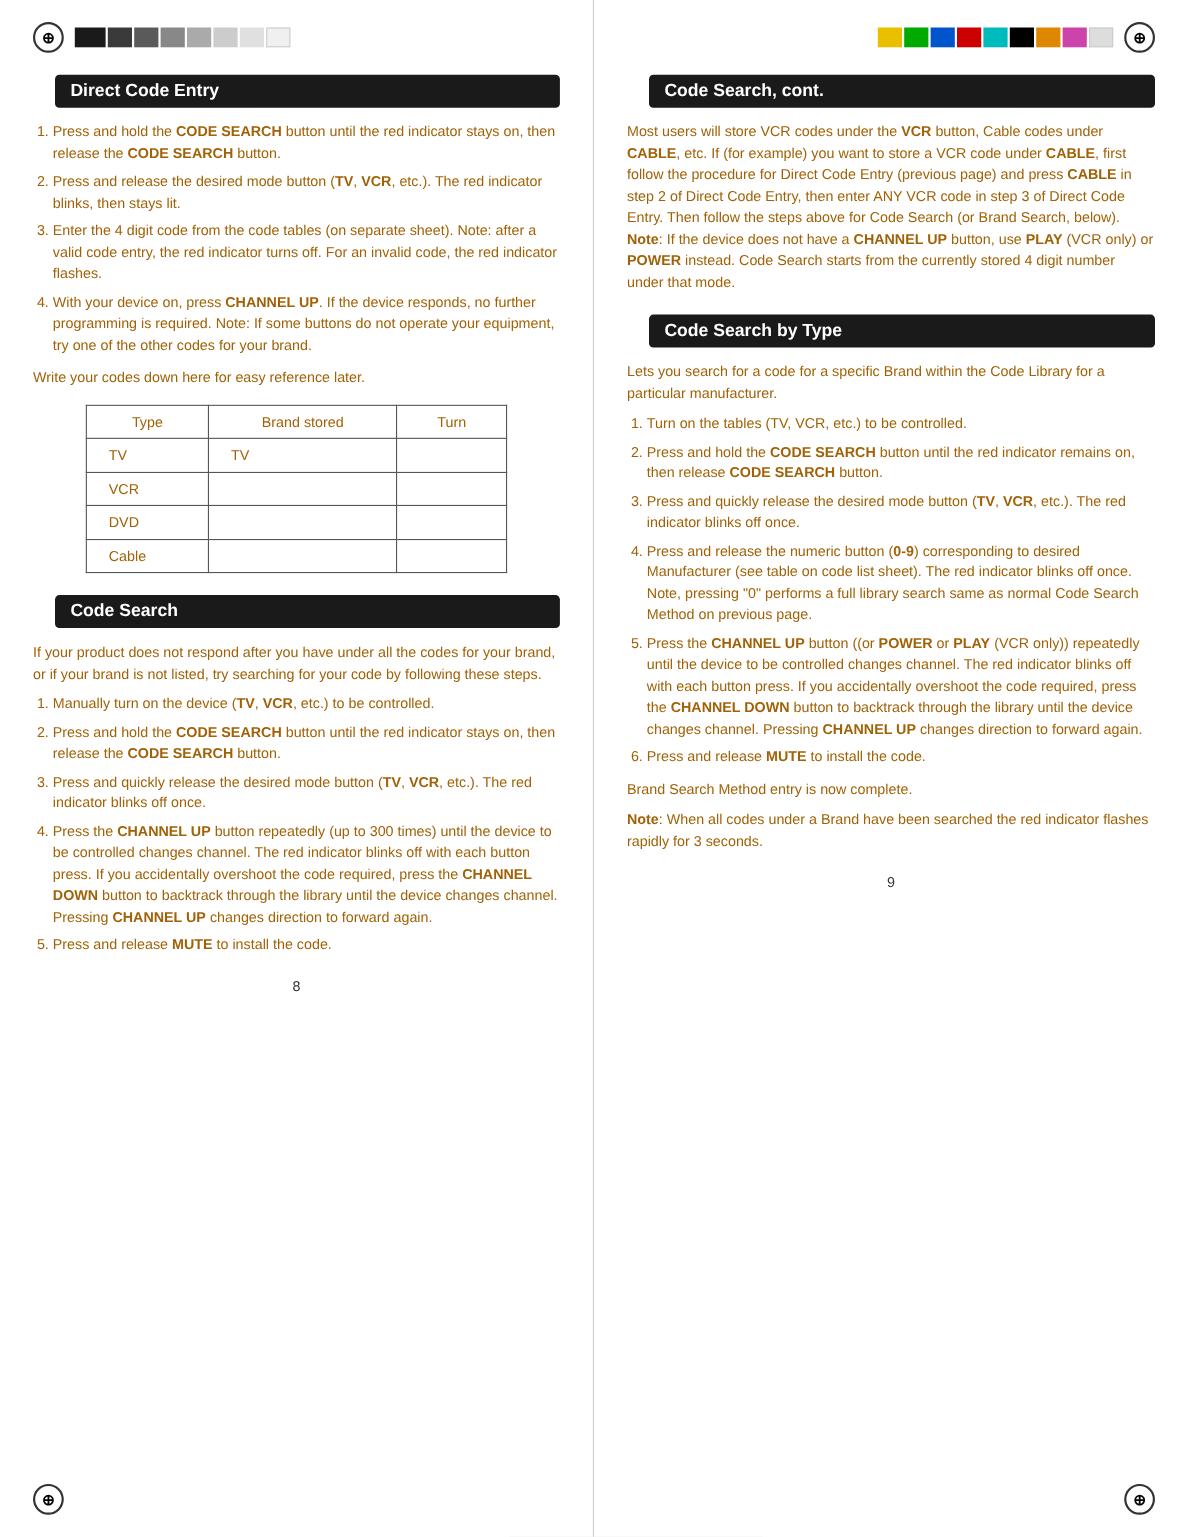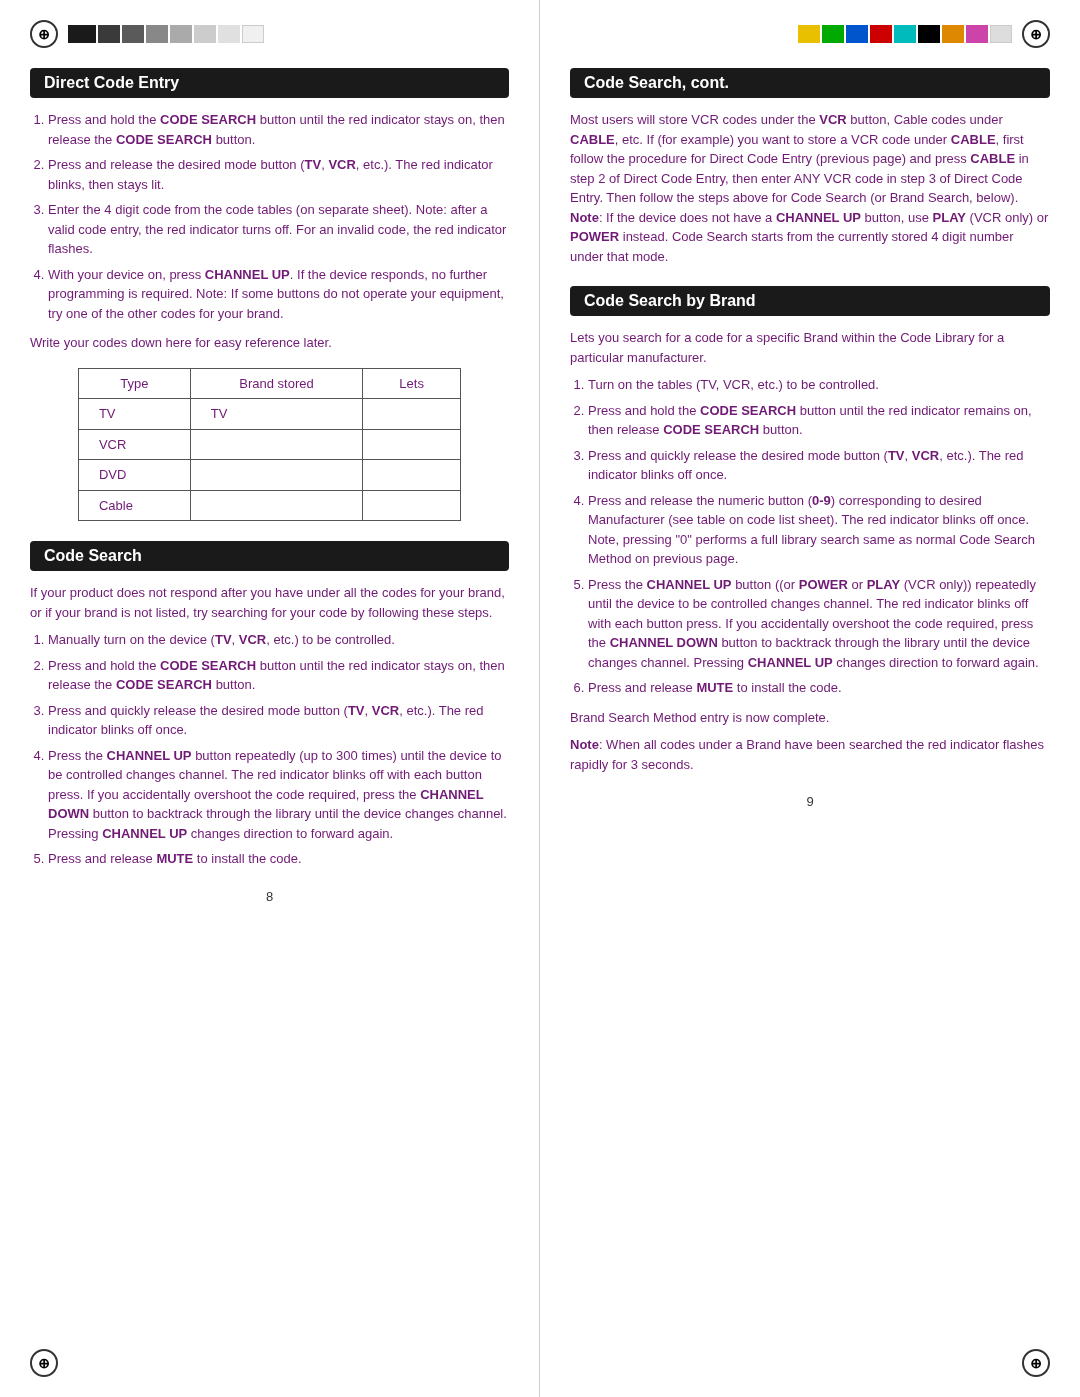--- a/index.html
+++ b/index.html
@@ -42,26 +42,27 @@
     }
 
     .section-header {
       background: #1a1a1a;
       color: white;
       padding: 6px 14px;
       font-size: 16px;
       font-weight: bold;
       border-radius: 4px;
       margin-bottom: 12px;
+      margin-left: 20px;
     }
 
     .section-content {
       font-size: 13px;
       line-height: 1.5;
-      color: #701a75;
+      color: #a16207;
     }
 
     .section-content ol {
       padding-left: 18px;
       margin-bottom: 10px;
     }
 
     .section-content ol li {
       margin-bottom: 6px;
     }
@@ -186,21 +187,21 @@
           <li>With your device on, press <strong>CHANNEL UP</strong>. If the device responds, no further programming is required. Note: If some buttons do not operate your equipment, try one of the other codes for your brand.</li>
         </ol>
 
         <p class="write-note">Write your codes down here for easy reference later.</p>
 
         <table class="code-table">
           <thead>
             <tr>
               <th>Type</th>
               <th>Brand stored</th>
-              <th>Lets</th>
+              <th>Turn</th>
             </tr>
           </thead>
           <tbody>
             <tr>
               <td>TV</td>
               <td>TV</td>
               <td></td>
             </tr>
             <tr>
               <td>VCR</td>
@@ -264,21 +265,21 @@
 
     <div class="section-block">
       <div class="section-header">Code Search, cont.</div>
 
       <div class="section-content">
         <p>Most users will store VCR codes under the <strong>VCR</strong> button, Cable codes under <strong>CABLE</strong>, etc. If (for example) you want to store a VCR code under <strong>CABLE</strong>, first follow the procedure for Direct Code Entry (previous page) and press <strong>CABLE</strong> in step 2 of Direct Code Entry, then enter ANY VCR code in step 3 of Direct Code Entry. Then follow the steps above for Code Search (or Brand Search, below). <strong>Note</strong>: If the device does not have a <strong>CHANNEL UP</strong> button, use <strong>PLAY</strong> (VCR only) or <strong>POWER</strong> instead. Code Search starts from the currently stored 4 digit number under that mode.</p>
       </div>
     </div>
 
     <div class="section-block">
-      <div class="section-header">Code Search by Brand</div>
+      <div class="section-header">Code Search by Type</div>
 
       <div class="section-content">
         <p>Lets you search for a code for a specific Brand within the Code Library for a particular manufacturer.</p>
 
         <ol>
           <li>Turn on the tables (TV, VCR, etc.) to be controlled.</li>
           <li>Press and hold the <strong>CODE SEARCH</strong> button until the red indicator remains on, then release <strong>CODE SEARCH</strong> button.</li>
           <li>Press and quickly release the desired mode button (<strong>TV</strong>, <strong>VCR</strong>, etc.). The red indicator blinks off once.</li>
           <li>Press and release the numeric button (<strong>0-9</strong>) corresponding to desired Manufacturer (see table on code list sheet). The red indicator blinks off once. Note, pressing "0" performs a full library search same as normal Code Search Method on previous page.</li>
           <li>Press the <strong>CHANNEL UP</strong> button ((or <strong>POWER</strong> or <strong>PLAY</strong> (VCR only)) repeatedly until the device to be controlled changes channel. The red indicator blinks off with each button press. If you accidentally overshoot the code required, press the <strong>CHANNEL DOWN</strong> button to backtrack through the library until the device changes channel. Pressing <strong>CHANNEL UP</strong> changes direction to forward again.</li>

